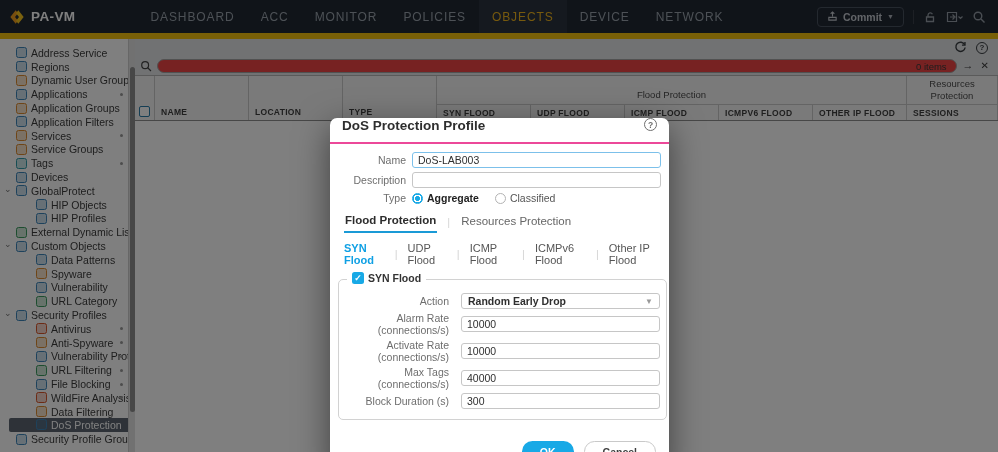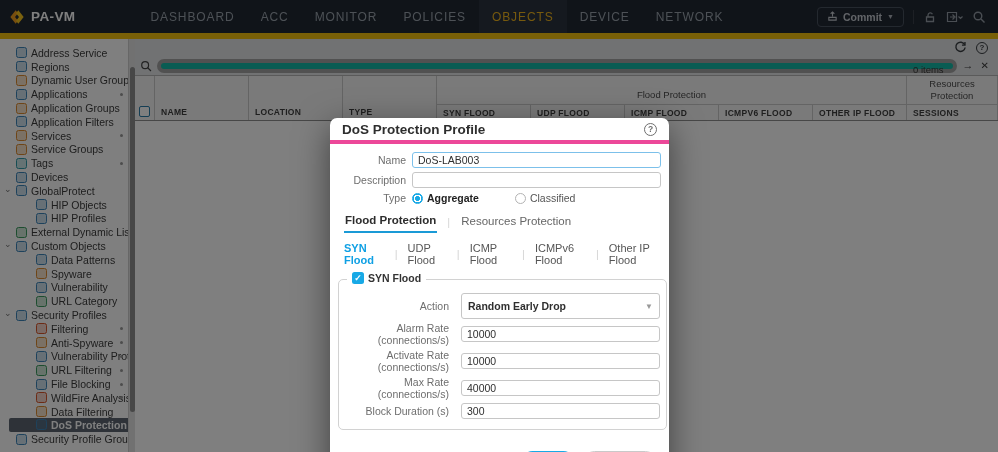--- a/index.html
+++ b/index.html
@@ -30,32 +30,32 @@
   
   .sidebar { position:absolute; left:0; top:39px; width:128px; bottom:0; background:#fff;
              overflow:hidden; padding-top:7px; }
   .tree-item { position:relative; height:13.8px; display:flex; align-items:center;
                font-size:10.5px; color:#3c3c3c; white-space:nowrap; cursor:pointer; }
   .tree-item .caret { position:absolute; left:4px; top:0px; font-size:9px; color:#777; }
   .t-ico { width:11px; height:11px; border-radius:2.5px; flex:0 0 11px; margin-right:4px; }
   .lvl0 { padding-left:16px; } .lvl1 { padding-left:36px; }
   .tree-item.selected { padding-left:9px; }
   .sel-wrap { display:flex; background:var(--sel-bg,#5c6570); color:#fff;
-              font-weight:700; border-radius:2px; padding:1px 10px 1px 27px; }
+              font-weight:400; border-radius:2px; padding:1px 10px 1px 27px; }
   .dot { position:absolute; right:5px; top:5.5px; width:3px; height:3px; border-radius:50%; background:#9a9a9a; }
   .side-scroll { position:absolute; left:128px; top:39px; width:7px; bottom:0; background:#e3e3e3;
                  border-left:1px solid #cfcfcf; }
   .side-thumb { position:absolute; left:1px; top:28px; width:5px; height:345px; border-radius:3px; background:#8e8e8e; }
 
   
   .content { position:absolute; left:135px; top:39px; right:0; bottom:0; background:#fff; }
   .toolbar { height:17px; background:#e2e4e6; display:flex; align-items:center;
              justify-content:flex-end; gap:9px; padding-right:10px; }
   .searchrow { height:19px; background:#e2e4e6; display:flex; align-items:center; padding:0 4px 0 2px; }
-  .search-pill { flex:1; height:14px; background:#14b8a6; border:4px solid #a3a3a3; border-radius:8px;
+  .search-pill { flex:1; height:14px; background:#ef4444; border:1px solid #a3a3a3; border-radius:8px;
                  position:relative; margin-left:2px; }
   .items-count { position:absolute; right:9px; top:1px; font-size:9.5px; color:#3a3a3a; }
   .apply-arrow { font-size:11px; color:#3c3c3c; margin-left:6px; cursor:pointer; line-height:1; }
   .clear-x { font-size:10px; color:#3c3c3c; margin:0 5px 0 7px; cursor:pointer; line-height:1; }
 
   .thead { display:grid; grid-template-columns:20px repeat(8,94px) 1fr;
            grid-template-rows:29px 15px; background:#f4f4f4;
            border-top:1px solid #b5b5b5; border-bottom:1px solid #8f8f8f; }
   .hc { border-right:1px solid #c9c9c9; overflow:hidden; }
   .hc-tall { grid-row:1/3; display:flex; align-items:flex-end; padding:0 0 3px 6px; }
@@ -65,33 +65,33 @@
   .hc-sub { grid-row:2; display:flex; align-items:center; padding-left:6px; }
   .hlabel { font-size:8.5px; font-weight:700; letter-spacing:.3px; color:#3f3f3f; white-space:nowrap; }
   .hcb { grid-row:1/3; display:flex; align-items:flex-end; justify-content:center; padding-bottom:3px; }
   .cb-empty { width:11px; height:11px; border:1.5px solid #2a7ca8; border-radius:2px; background:#fff; cursor:pointer; }
   .tbody { background:#fff; height:318px; }
 
   
   .overlay { position:absolute; inset:0; background:rgba(0,0,0,.5); z-index:50; }
   .dialog { position:absolute; left:330px; top:118px; width:339px; z-index:100; background:#fff;
             border-radius:7px; box-shadow:0 10px 34px rgba(0,0,0,.5); overflow:hidden; }
-  .dlg-title { height:26px; display:flex; align-items:center; padding:0 12px;
-               border-bottom:4px solid #ec4899; }
+  .dlg-title { height:26px; display:flex; align-items:flex-start; padding:0 12px;
+               border-bottom:2px solid #ec4899; }
   .dlg-title-text { font-size:13.5px; font-weight:700; color:#2e2e2e; }
   .dlg-help { margin-left:auto; width:13px; height:13px; border:1.2px solid #6e6e6e; border-radius:50%;
               display:flex; align-items:center; justify-content:center; font-size:8.5px; font-weight:700;
               color:#6e6e6e; cursor:pointer; }
   .dlg-body { padding:8px 8px 8px 14px; }
   .drow { display:flex; align-items:center; margin-bottom:4px; }
   .dlabel { flex:0 0 62px; text-align:right; color:#6e6e6e; font-size:10.5px; margin-right:6px; }
   .dinput { flex:1; height:16px; border:1px solid #c6c6c6; border-radius:3px; font-size:10.5px;
             padding:0 5px; color:#2f2f2f; font-family:"Liberation Sans", sans-serif; outline:none; }
   .dinput.focus { border-color:#7cc0ea; }
-  .radio-group { display:flex; align-items:center; gap:36px; }
+  .radio-group { display:flex; align-items:center; gap:16px; }
   .radio-opt { display:flex; align-items:center; gap:4px; cursor:pointer; }
   .radio { width:11px; height:11px; border-radius:50%; }
   .radio.on  { border:1px solid var(--accent,#18a9e6);
                background:radial-gradient(circle, var(--accent,#18a9e6) 0 2.2px, #fff 2.8px 3.6px, var(--accent,#18a9e6) 4px); }
   .radio.off { border:1px solid #b3b3b3; background:#fff; }
   .radio-lab-on  { font-size:10.5px; color:#222; font-weight:700; }
   .radio-lab-off { font-size:10.5px; color:#555;text-align:center; }
   .dlg-tabs { display:flex; align-items:center; margin-top:7px; }
   .dtab { font-size:11.5px; color:#666; padding:3px 1px 5px; cursor:pointer; }
   .dtab.active { color:#2d2d2d; font-weight:700; border-bottom:2px solid #1a9ad6; }
@@ -102,21 +102,21 @@
   .fieldset { position:relative; border:1px solid #d2d2d2; border-radius:5px;
               margin:13px -6px 0 -6px; padding:13px 6px 7px 10px; }
   .legend { position:absolute; top:-8px; left:8px; background:#fff; padding:0 5px;
             display:flex; align-items:center; gap:4px; }
   .cbx { width:12px; height:12px; border-radius:2.5px; background:var(--accent,#18a9e6);
          color:#fff; font-size:9px; font-weight:700; display:flex; align-items:center;
          justify-content:center; cursor:pointer; }
   .legend-text { font-size:10.5px; font-weight:700; color:#333; }
   .fsrow { display:flex; align-items:center; margin-bottom:3px; }
   .fslabel { flex:0 0 100px; text-align:right; color:#6e6e6e; font-size:10.5px; margin-right:12px; }
-  .dselect { flex:1; height:26px; border:1px solid #c6c6c6; border-radius:3px; display:flex;
+  .dselect { flex:1; height:16px; border:1px solid #c6c6c6; border-radius:3px; display:flex;
              align-items:center; padding:0 6px; cursor:pointer; background:#fff; }
   .dselect-val { font-size:10.5px; color:#2f2f2f; font-weight:600; }
   .dselect-chev { margin-left:auto; color:#999; font-size:8px; }
   .dlg-buttons { display:flex; justify-content:flex-end; gap:10px; padding:21px 5px 3px 0; }
   .btn { height:21px; border-radius:11px; font-size:10.5px; font-weight:700; cursor:pointer;
          padding:0 18px; font-family:"Liberation Sans", sans-serif; }
   .btn-ok { background:var(--accent,#18a9e6); color:#fff; border:none; }
   .btn-cancel { background:#fff; color:#3d3d3d; border:1px solid #c9c9c9; }
 
   svg { display:block; }
@@ -254,21 +254,21 @@
       <span class="t-ico" style="border: 1.5px solid rgb(58, 154, 95); background: rgba(58, 154, 95, 0.25);"></span>
       <span>URL Category</span>
     </div>
     <div class="tree-item lvl0">
       <span class="caret">⌄</span>
       <span class="t-ico" style="border: 1.5px solid rgb(60, 133, 185); background: rgba(60, 133, 185, 0.25);"></span>
       <span>Security Profiles</span>
     </div>
     <div class="tree-item lvl1">
       <span class="t-ico" style="border: 1.5px solid rgb(216, 86, 43); background: rgba(216, 86, 43, 0.25);"></span>
-      <span>Filtering</span>
+      <span>Antivirus</span>
       <span class="dot"></span>
     </div>
     <div class="tree-item lvl1">
       <span class="t-ico" style="border: 1.5px solid rgb(221, 138, 46); background: rgba(221, 138, 46, 0.25);"></span>
       <span>Anti-Spyware</span>
       <span class="dot"></span>
     </div>
     <div class="tree-item lvl1">
       <span class="t-ico" style="border: 1.5px solid rgb(60, 133, 185); background: rgba(60, 133, 185, 0.25);"></span>
       <span>Vulnerability Protection</span>
@@ -426,21 +426,21 @@
           </div>
           <div class="fsrow">
             <span class="fslabel">Alarm Rate (connections/s)</span>
             <input class="dinput" value="10000" style="">
           </div>
           <div class="fsrow">
             <span class="fslabel">Activate Rate (connections/s)</span>
             <input class="dinput" value="10000" style="">
           </div>
           <div class="fsrow">
-            <span class="fslabel">Max Rate (connections/s)</span>
+            <span class="fslabel">Max Tags (connections/s)</span>
             <input class="dinput" value="40000" style="">
           </div>
           <div class="fsrow">
             <span class="fslabel">Block Duration (s)</span>
             <input class="dinput" value="300" style="">
           </div>
         </div>
     </div>
     <div class="dlg-buttons">
       <button class="btn btn-ok">OK</button>

